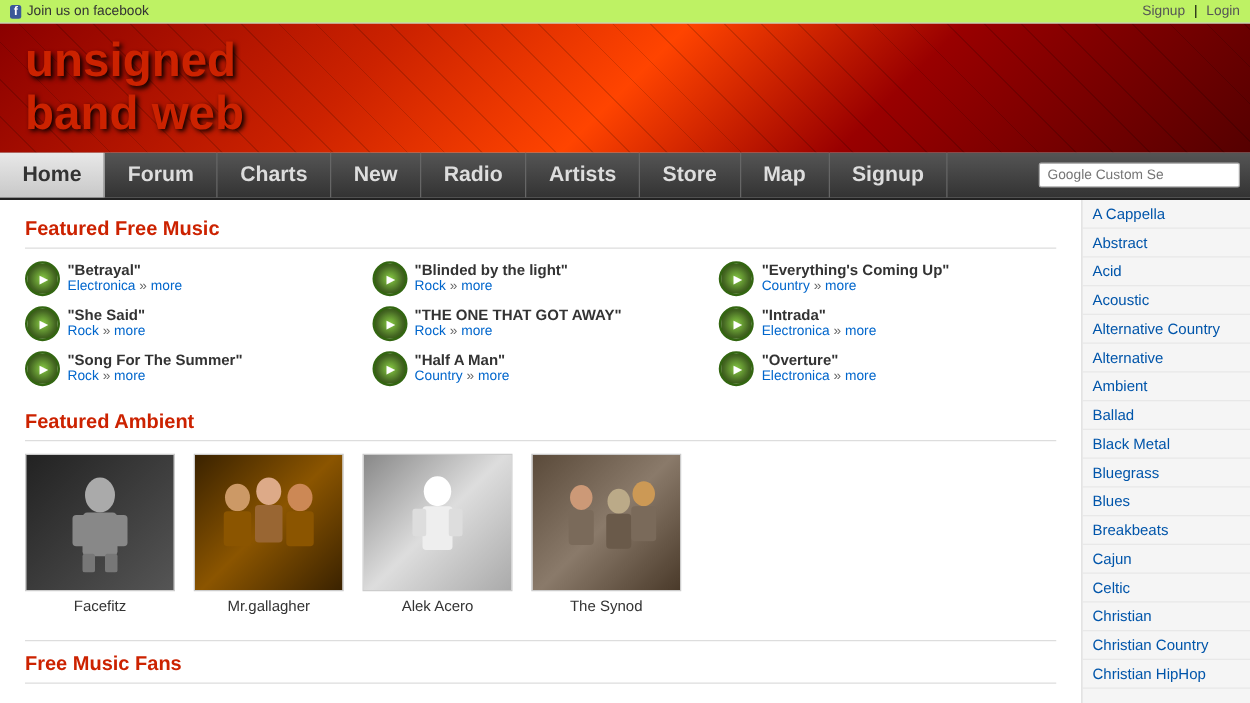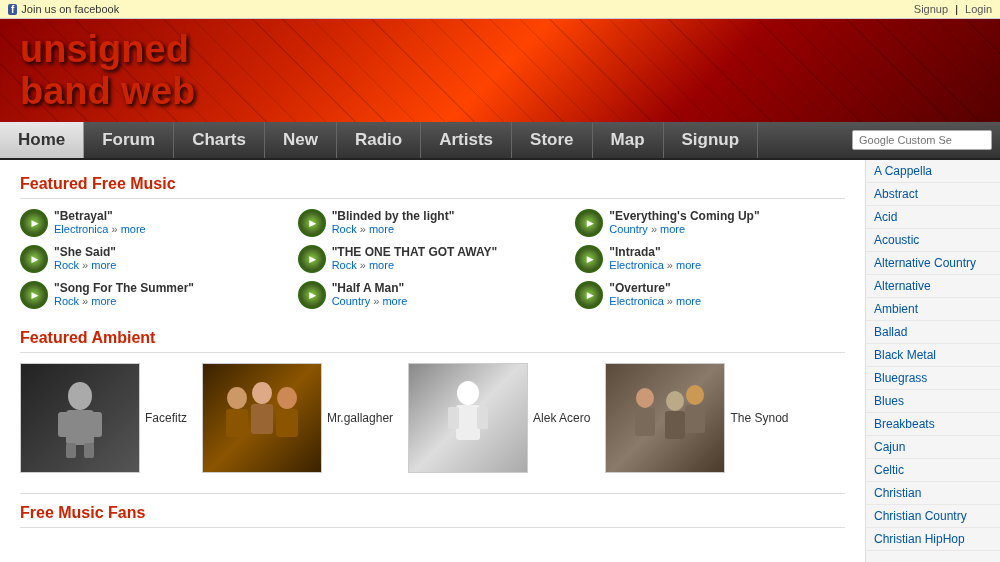--- a/index.html
+++ b/index.html
@@ -1,20 +1,20 @@
 <!DOCTYPE html>
 <html><head>
   <meta charset="utf-8">
   <style>
     * { margin: 0; padding: 0; box-sizing: border-box; }
     body { font-family: Arial, sans-serif; font-size: 12px; background: #d0d0d0; width: 1000px; }
 
     
     #top-bar {
-      background: #fef9c3;
+      background: #bef264;
       display: flex;
       justify-content: space-between;
       align-items: center;
       padding: 3px 8px;
       border-bottom: 1px solid #ccc;
       font-size: 11px;
     }
     #top-bar .fb-link { color: #333; text-decoration: none; display: flex; align-items: center; gap: 4px; }
     #top-bar .fb-link::before { content: "f"; background: #3b5998; color: white; padding: 0 3px; border-radius: 2px; font-weight: bold; font-size: 10px; }
     #top-bar .auth-links a { color: #555; text-decoration: none; }
@@ -87,21 +87,21 @@
     #nav-search {
       margin-left: auto;
       padding: 4px 8px;
       display: flex;
       align-items: center;
     }
     #nav-search input {
       border: 1px solid #aaa;
       padding: 3px 6px;
       font-size: 11px;
-      width: 140px;
+      width: 161px;
       border-radius: 2px;
     }
 
     
     #main {
       display: flex;
       background: white;
       min-height: 420px;
     }
 
@@ -157,21 +157,21 @@
     .music-genre a { color: #0066cc; text-decoration: none; }
 
     
     .artists-grid {
       display: flex;
       gap: 15px;
       margin-bottom: 20px;
     }
     .artist-item {
       display: flex;
-      flex-direction: row;
+      flex-direction: column;
       align-items: center;
       gap: 5px;
       cursor: pointer;
     }
     .artist-img {
       width: 120px;
       height: 110px;
       background: #888;
       border: 1px solid #ccc;
       display: flex;

